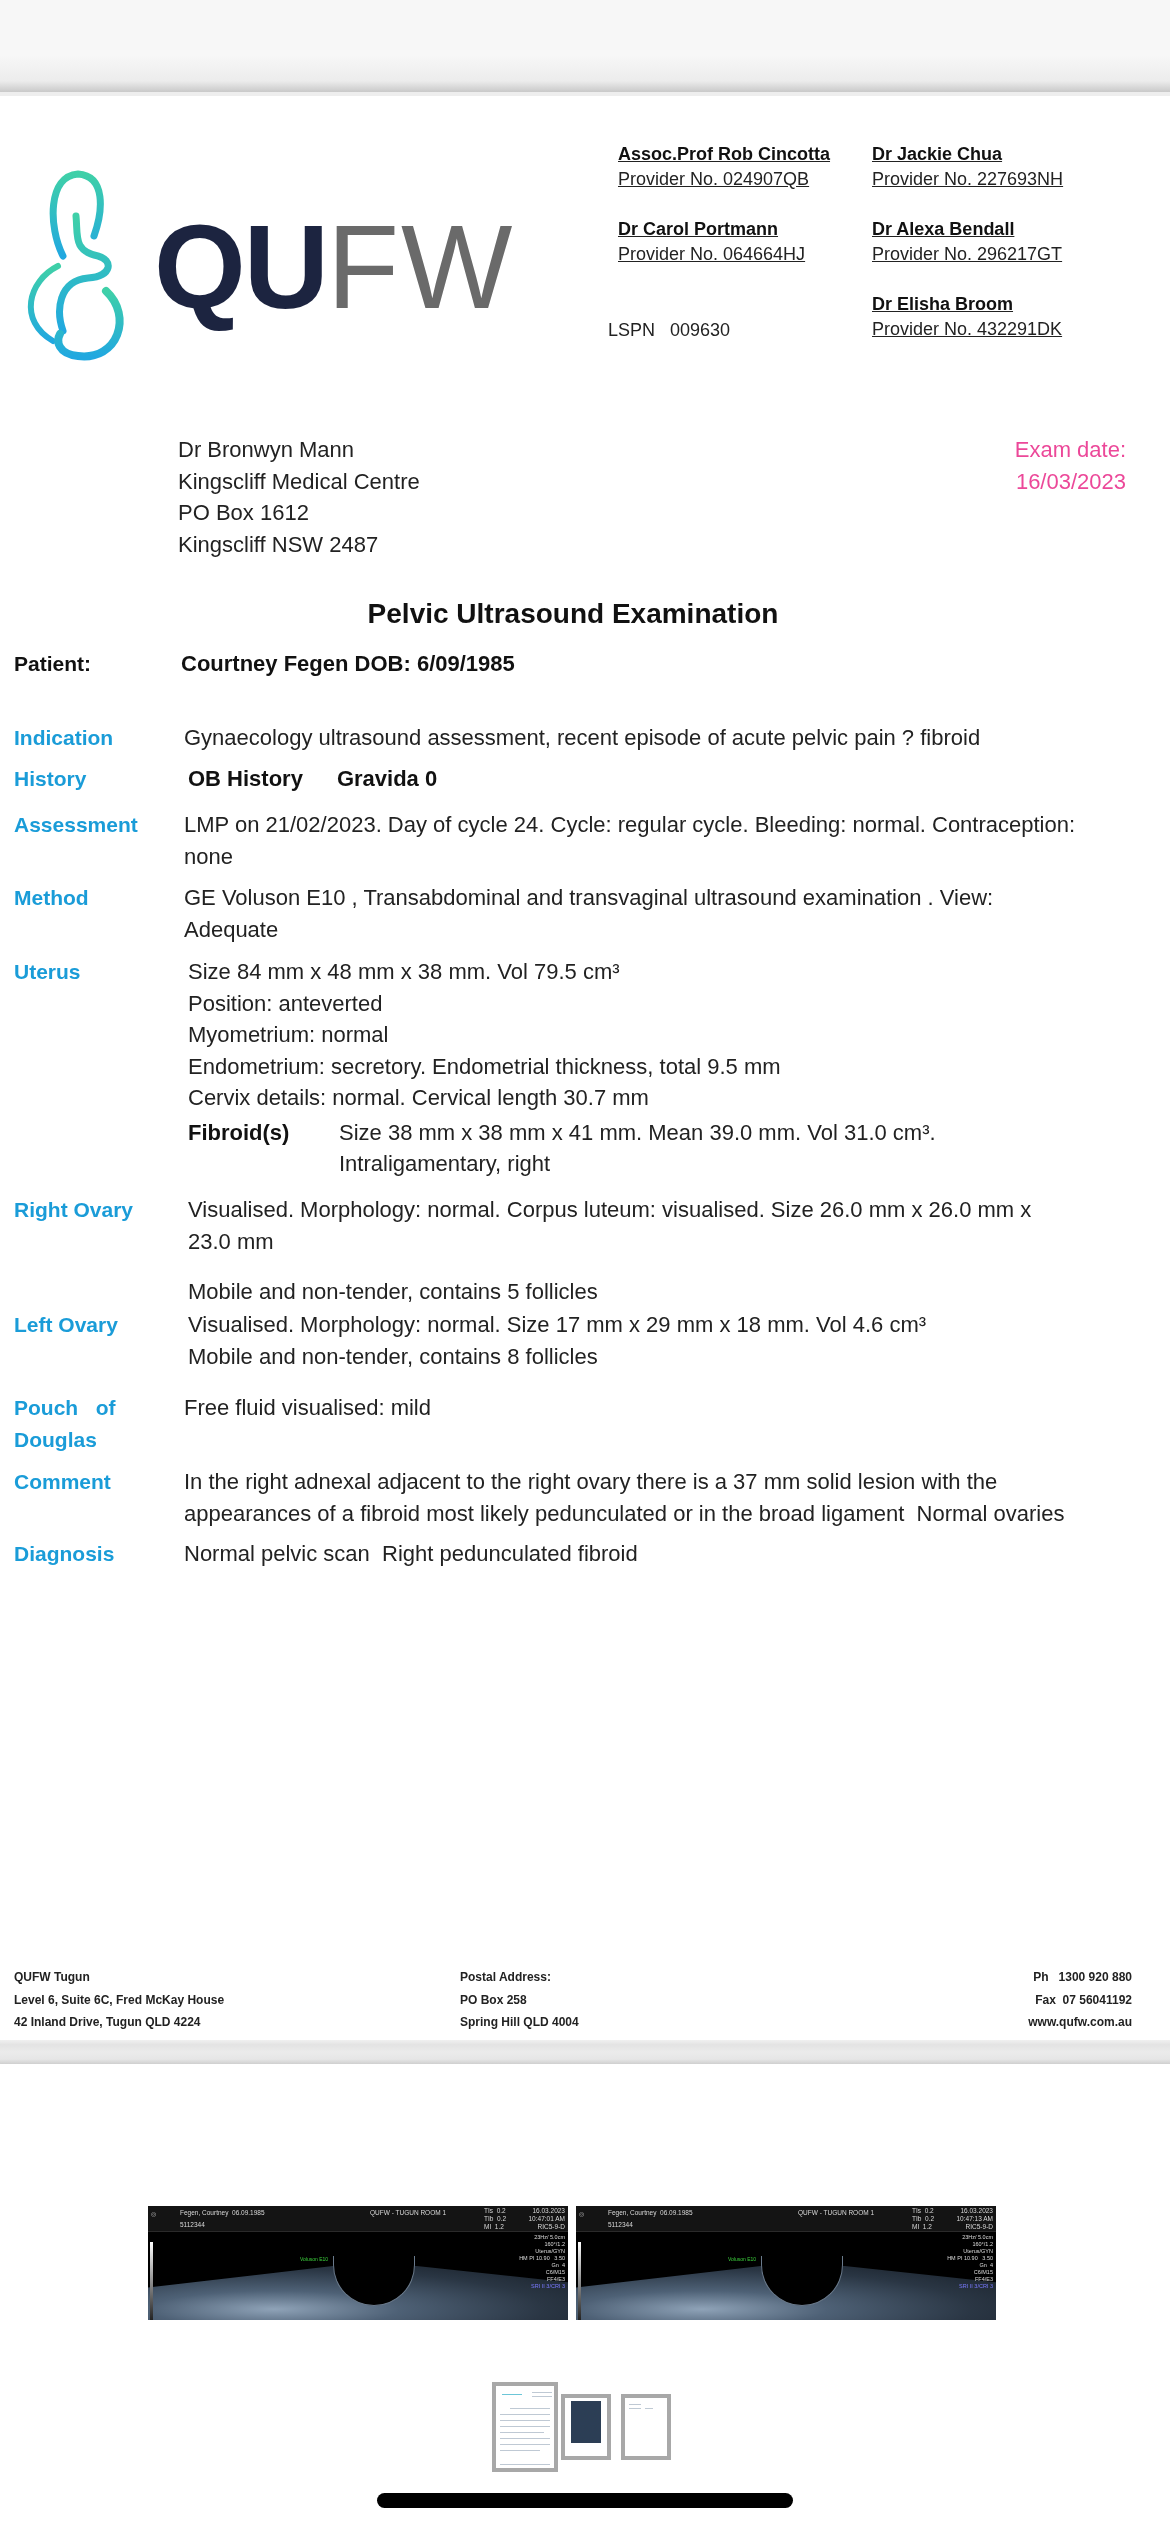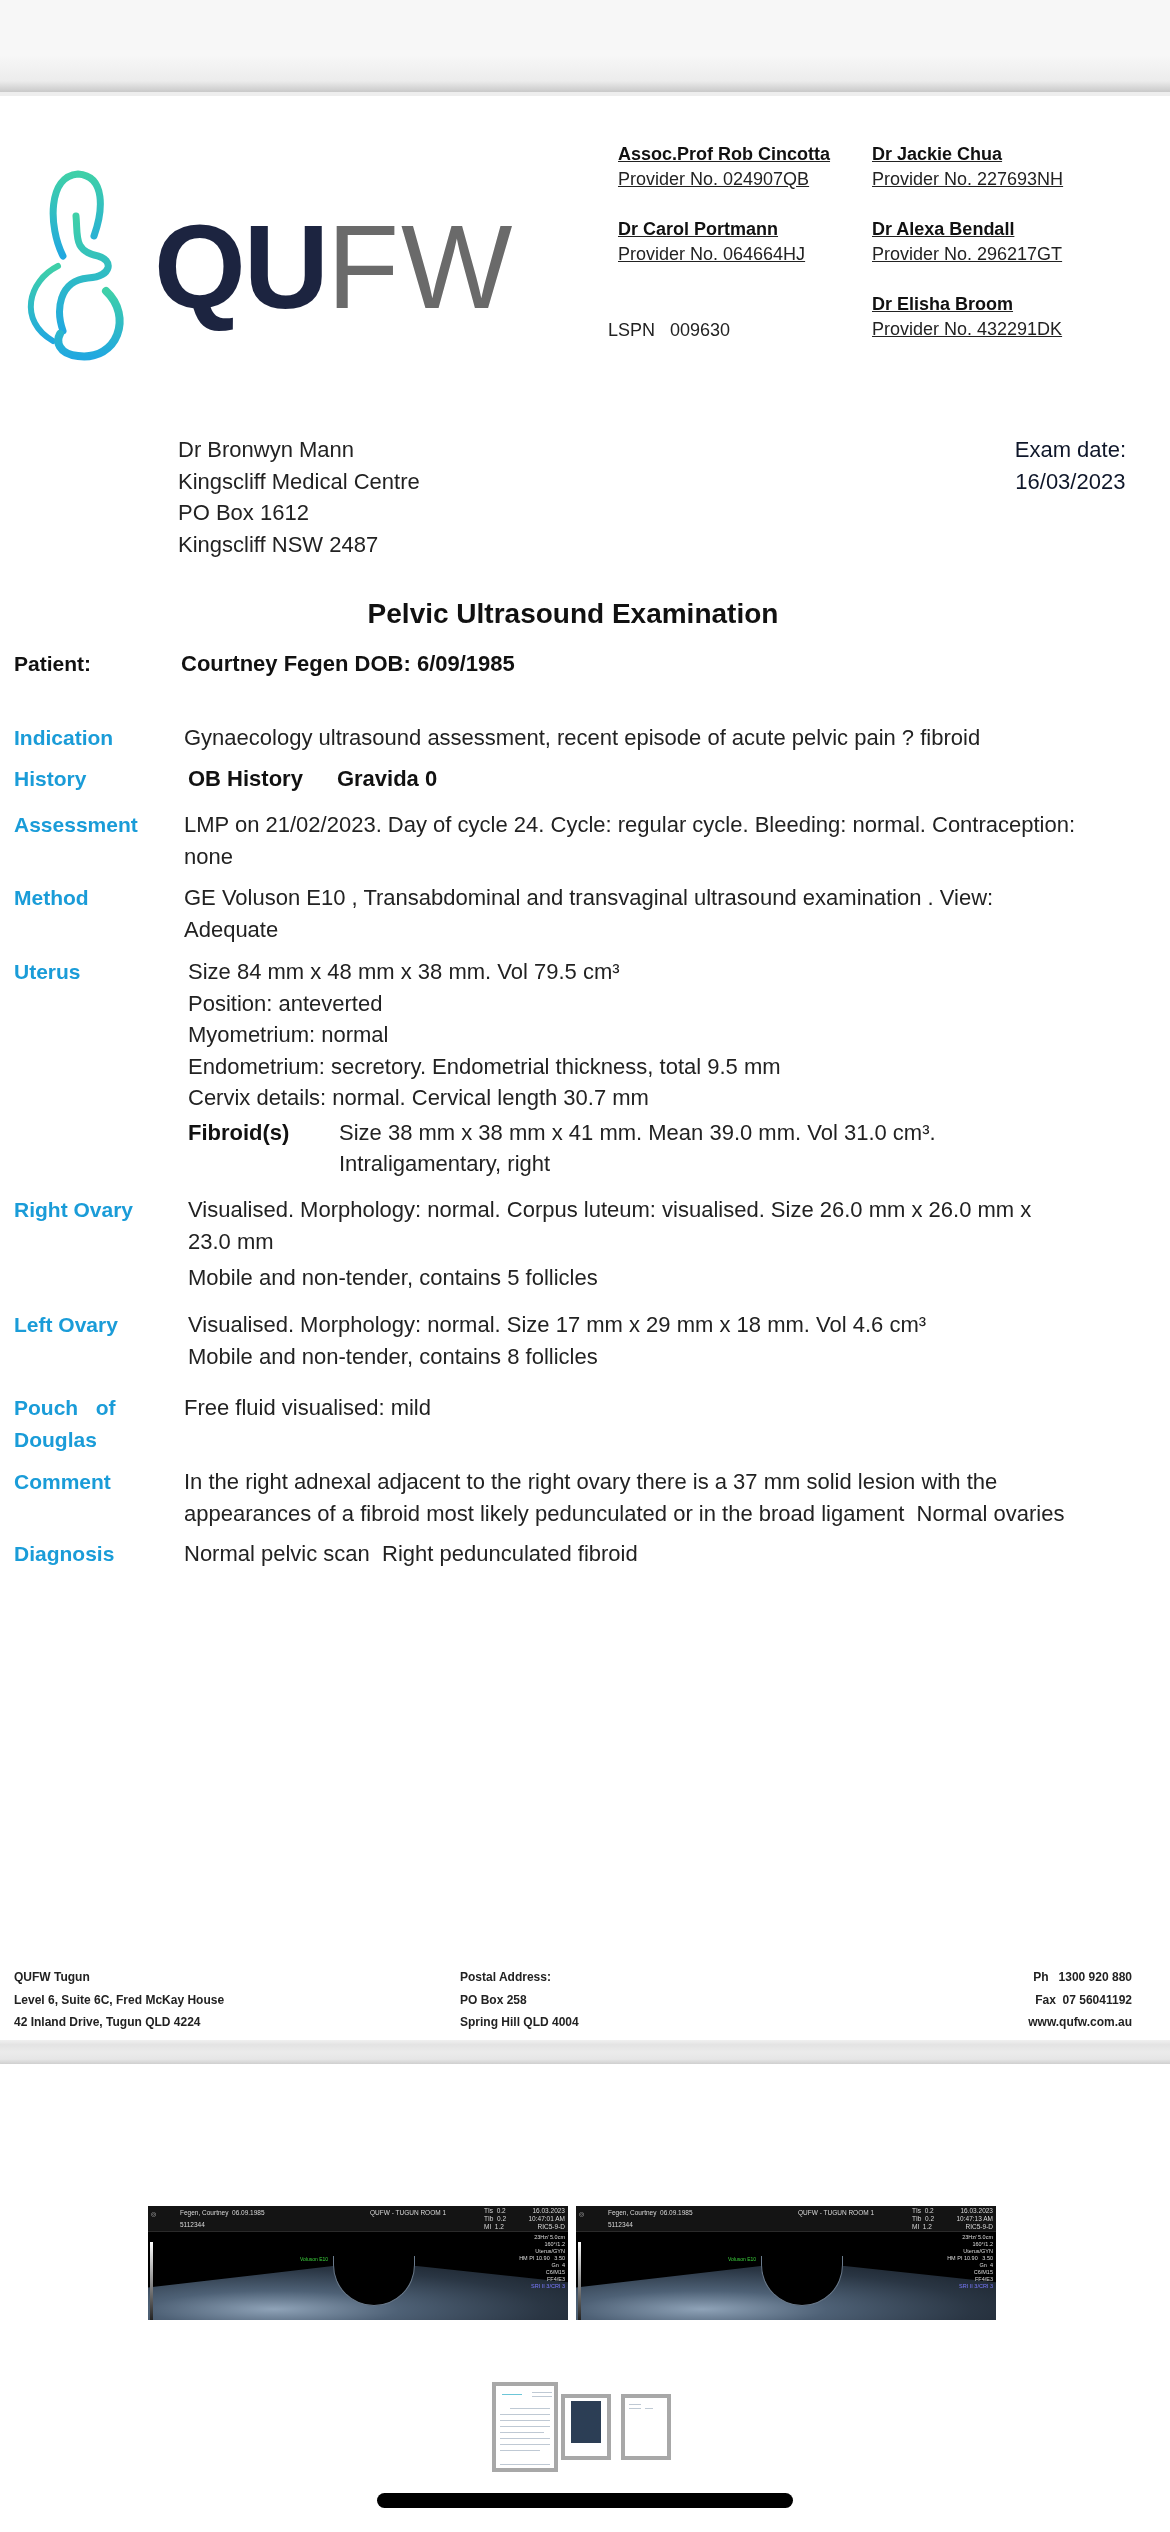--- a/index.html
+++ b/index.html
@@ -21,21 +21,21 @@
   
   .providers { position: absolute; top: 46px; font-size: 18px; line-height: 25px; color: #222; }
   .prov-left { left: 618px; width: 240px; }
   .prov-right { right: 38px; width: 260px; text-align: left; }
   .prov-item { height: 75px; text-decoration: underline; }
   .prov-name { font-weight: bold; color: #111; }
   .lspn { position: absolute; left: 608px; top: 224px; font-size: 18px; color: #222; }
 
   
   .recipient { position: absolute; left: 178px; top: 338px; font-size: 22px; line-height: 31.5px; color: #222; }
-  .exam-date { position: absolute; right: 44px; top: 338px; text-align: center; font-size: 22px; line-height: 31.5px; color: #0f172a; }
+  .exam-date { position: absolute; right: 44px; top: 338px; text-align: right; font-size: 22px; line-height: 31.5px; color: #ec4899; }
 
   .title { position: absolute; left: 0; width: 1146px; top: 502px; text-align: center; font-size: 28px; font-weight: bold; color: #111; }
 
   
   .row { position: absolute; left: 0; width: 1170px; font-size: 22px; line-height: 31.5px; color: #222; }
   .row .label { position: absolute; left: 14px; width: 160px; color: #1a9cd8; font-weight: bold; font-size: 21px; }
   .row .label.dark { color: #111; }
   .row .value { position: absolute; left: 184px; width: 960px; }
   .bold { font-weight: bold; color: #111; }
   .sub-row { position: relative; height: 31.5px; }
@@ -196,21 +196,21 @@
         <span class="sub-val" style="left:151px">Intraligamentary, right</span>
       </div>
     </div>
   </div>
 
   <div class="row" style="top:1098px">
     <div class="label">Right Ovary</div>
     <div class="value" style="left:188px">
       <div>Visualised. Morphology: normal. Corpus luteum: visualised. Size 26.0 mm x 26.0 mm x</div>
       <div>23.0 mm</div>
-      <div style="margin-top:5px">Mobile and non-tender, contains 5 follicles</div>
+      <div style="margin-top:19px">Mobile and non-tender, contains 5 follicles</div>
     </div>
   </div>
 
   <div class="row" style="top:1213px">
     <div class="label">Left Ovary</div>
     <div class="value" style="left:188px">
       <div>Visualised. Morphology: normal. Size 17 mm x 29 mm x 18 mm. Vol 4.6 cm³</div>
       <div>Mobile and non-tender, contains 8 follicles</div>
     </div>
   </div>

